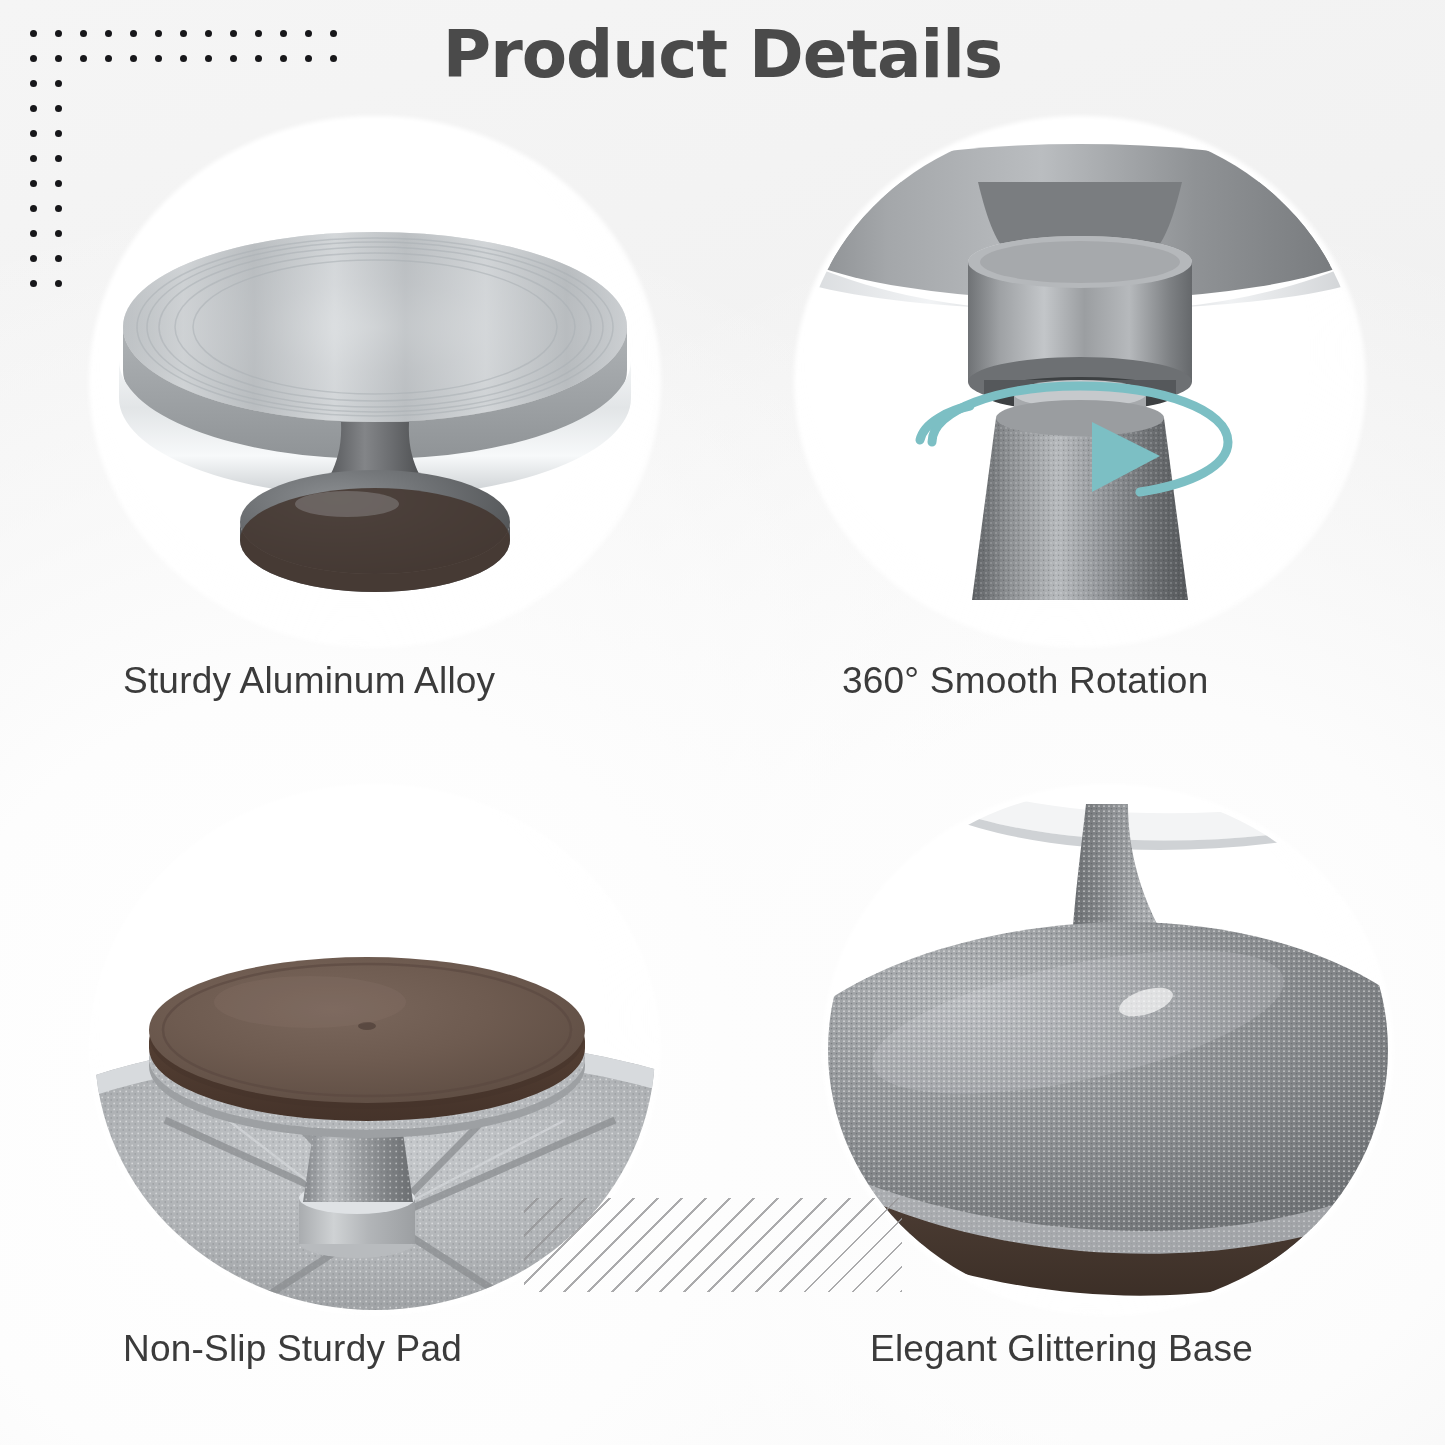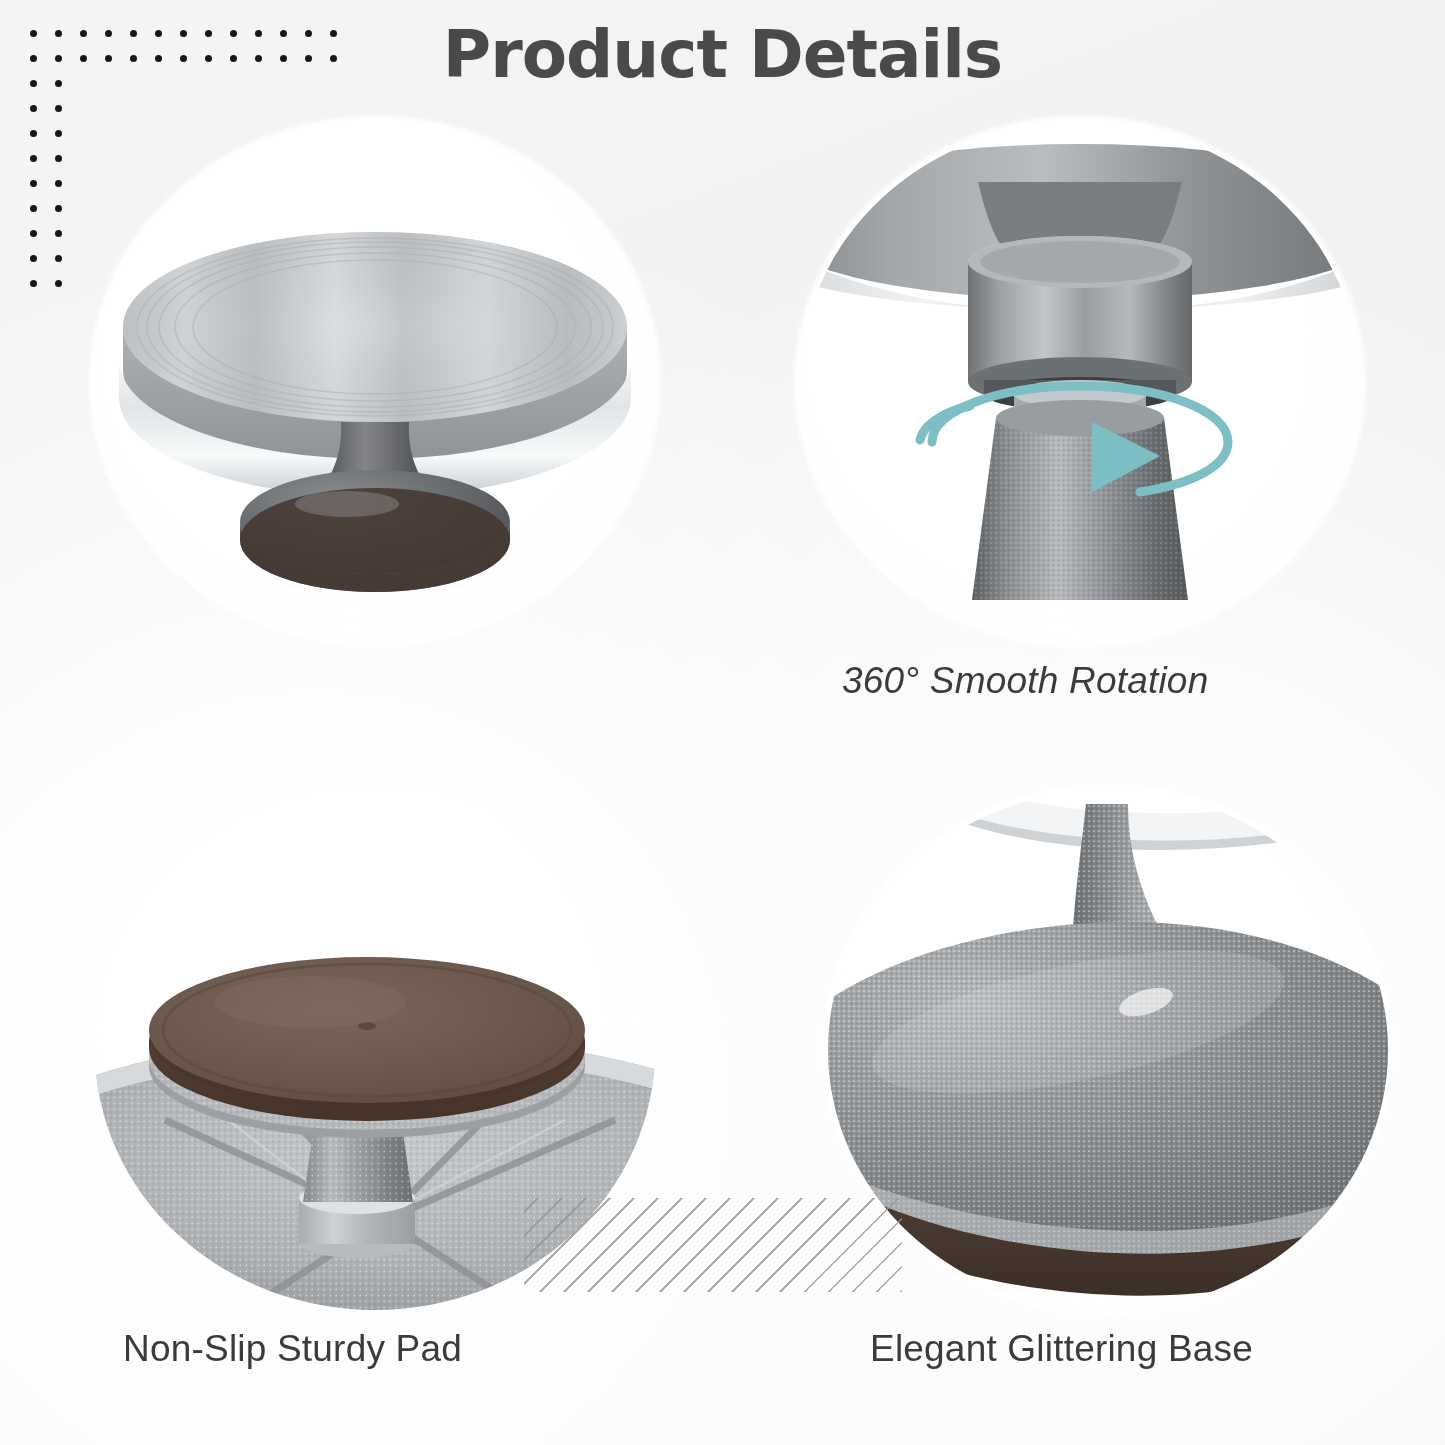--- a/index.html
+++ b/index.html
@@ -29,21 +29,21 @@
     text-align:center;
     font-size:66px; font-weight:bold;
     letter-spacing:-1px;
     color:#4a4a4a;
     font-family:"DejaVu Sans","Liberation Sans",sans-serif;
   }
 
   
   .cell{ position:absolute; }
   #cell-0{ left:55px;  top:122px; width:640px; height:620px; }
-  #cell-1{ left:760px; top:122px; width:640px; height:620px;font-style:italic; }
+  #cell-1{ left:760px; top:122px; width:640px; height:620px; }
   #cell-2{ left:55px;  top:790px; width:640px; height:620px; }
   #cell-3{ left:788px; top:790px; width:640px; height:620px; }
 
   .photo-wrap{
     position:absolute; left:40px; top:0;
     width:560px; height:520px;
   }
   .glow{
     position:absolute; left:-6px; top:-6px; width:572px; height:532px;
     border-radius:50%;
@@ -198,20 +198,21 @@
 
           <path d="M246 300 C248 340 232 360 216 384 L344 384 C328 360 312 340 314 300 Z" fill="url(#g0stem)"></path>
 
           <ellipse cx="280" cy="400" rx="135" ry="52" fill="url(#g0base)"></ellipse>
           <path d="M145 400 L145 418 A135 52 0 0 0 415 418 L415 400 A135 52 0 0 1 145 400 Z" fill="#56585b"></path>
           <ellipse cx="280" cy="418" rx="135" ry="52" fill="#43352e" opacity=".85"></ellipse>
           <ellipse cx="252" cy="382" rx="52" ry="13" fill="#b3b6b9" opacity=".30"></ellipse>
         </svg>
       </div>
     </div>
+    <div class="caption">Sturdy Aluminum Alloy</div>
   </div>
 
   <div class="cell" id="cell-1">
     <div class="photo-wrap">
       <div class="glow"></div>
       <div class="photo">
         <svg class="art" viewBox="0 0 560 520" xmlns="http://www.w3.org/2000/svg">
           <defs>
             <linearGradient id="g1top" x1="0" y1="0" x2="1" y2="0">
               <stop offset="0%" stop-color="#7d8083"></stop>

